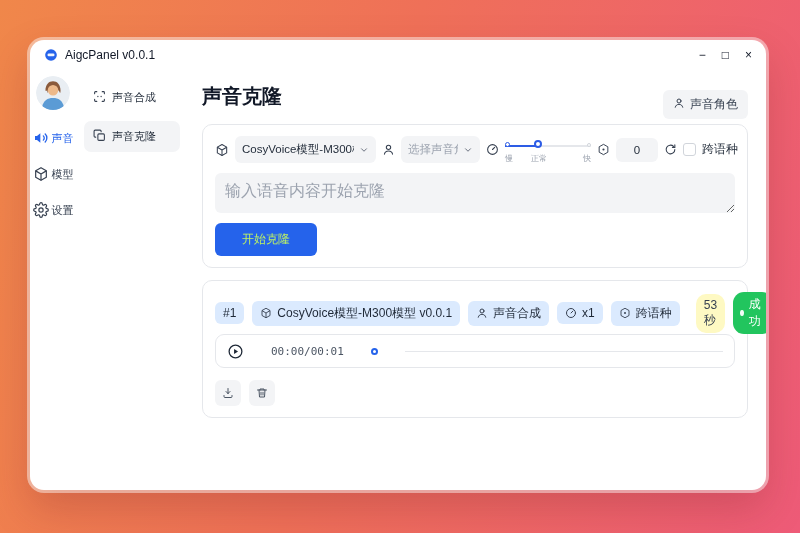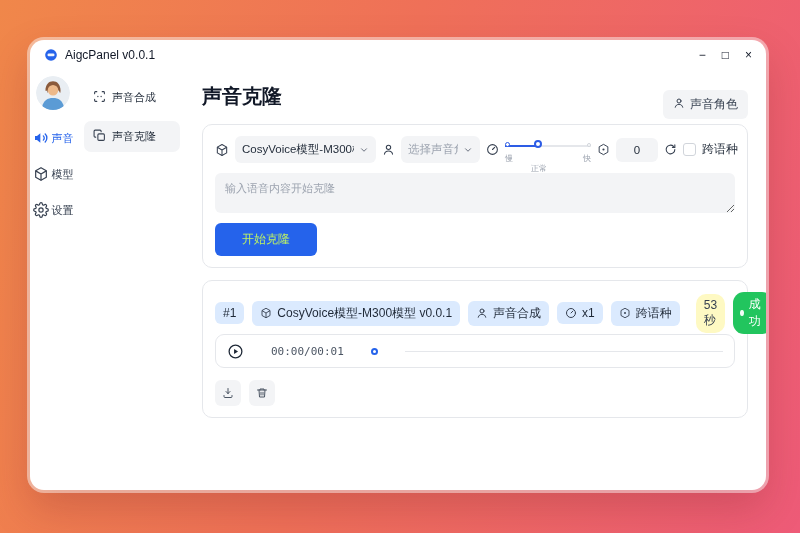--- a/index.html
+++ b/index.html
@@ -48,26 +48,26 @@
   .chev { color: #6B7280; display: flex; flex: 0 0 auto; }
   
   .slider-wrap { position: relative; width: 86px; height: 26px; flex: 0 0 auto; cursor: pointer; }
   .slider-track { position: absolute; top: 8px; left: 0; right: 0; height: 2px; background: #E5E7EB; border-radius: 1px; }
   .slider-fill { position: absolute; top: 8px; left: 0; width: 38%; height: 2px; background: #2D5CE5; }
   .slider-dot-start { position: absolute; left: 0; top: 5px; width: 5px; height: 5px; border: 1.5px solid #2D5CE5; background: #fff; border-radius: 50%; }
   .slider-handle { position: absolute; left: 29px; top: 3px; width: 8px; height: 8px; border: 2px solid #2D5CE5; background: #fff; border-radius: 50%; }
   .slider-dot-end { position: absolute; right: 0; top: 6px; width: 4px; height: 4px; border: 1px solid #D1D5DB; background: #fff; border-radius: 50%; }
   .slider-labels { position: absolute; top: 16px; left: 0; right: 0; height: 10px; font-size: 8px; color: #9CA3AF; }
   .sl-a { position: absolute; left: 0; }
-  .sl-b { position: absolute; left: 26px; margin-top: 10px; }
+  .sl-b { position: absolute; left: 26px; }
   .sl-c { position: absolute; right: 0; }
   .num-input { width: 42px; background: #F3F4F6; border: none; border-radius: 6px; text-align: center; font-size: 11.5px; padding: 6px 0; color: #1F2937; font-family: inherit; flex: 0 0 auto; }
   .checkbox { width: 13px; height: 13px; border: 1px solid #D1D5DB; border-radius: 3px; background: #fff; flex: 0 0 auto; cursor: pointer; }
   .cb-label { font-size: 12px; color: #1F2937; white-space: nowrap; }
-  .clone-textarea { display: block; width: 100%; background: #F3F4F6; border: none; border-radius: 6px; height: 40px; padding: 8px 10px; font-size: 11px; font-family: inherit; resize: vertical; color: #1F2937; margin-top: 10px; }
+  .clone-textarea { display: block; width: 100%; background: #F3F4F6; border: none; border-radius: 6px; height: 40px; padding: 8px 10px; font-size: 16px; font-family: inherit; resize: vertical; color: #1F2937; margin-top: 10px; }
   .clone-textarea::placeholder { color: #9CA3AF; }
   .primary-btn { margin-top: 10px; background: #2563EB; color: #bef264; border: none; border-radius: 6px; padding: 8px 27px; font-size: 12px; cursor: pointer; font-family: inherit; }
   
   .badges-row { display: flex; align-items: center; gap: 8px; }
   .badge { background: #DBEAFE; border-radius: 6px; padding: 4px 8px; font-size: 12px; color: #1F2937; display: flex; align-items: center; gap: 5px; white-space: nowrap; }
   .badge svg { color: #374151; }
   .spacer { flex: 1; }
   .badge-gray { background: #fef9c3; border-radius: 10px; padding: 4px 8px; font-size: 12px; color: #374151; }
   .badge-green { background: #22C55E; border-radius: 11px; padding: 4px 10px 4px 7px; font-size: 12px; color: #fff; display: flex; align-items: center; gap: 5px; }
   .status-dot { width: 6px; height: 6px; border-radius: 50%; background: #fff; opacity: .95; }

